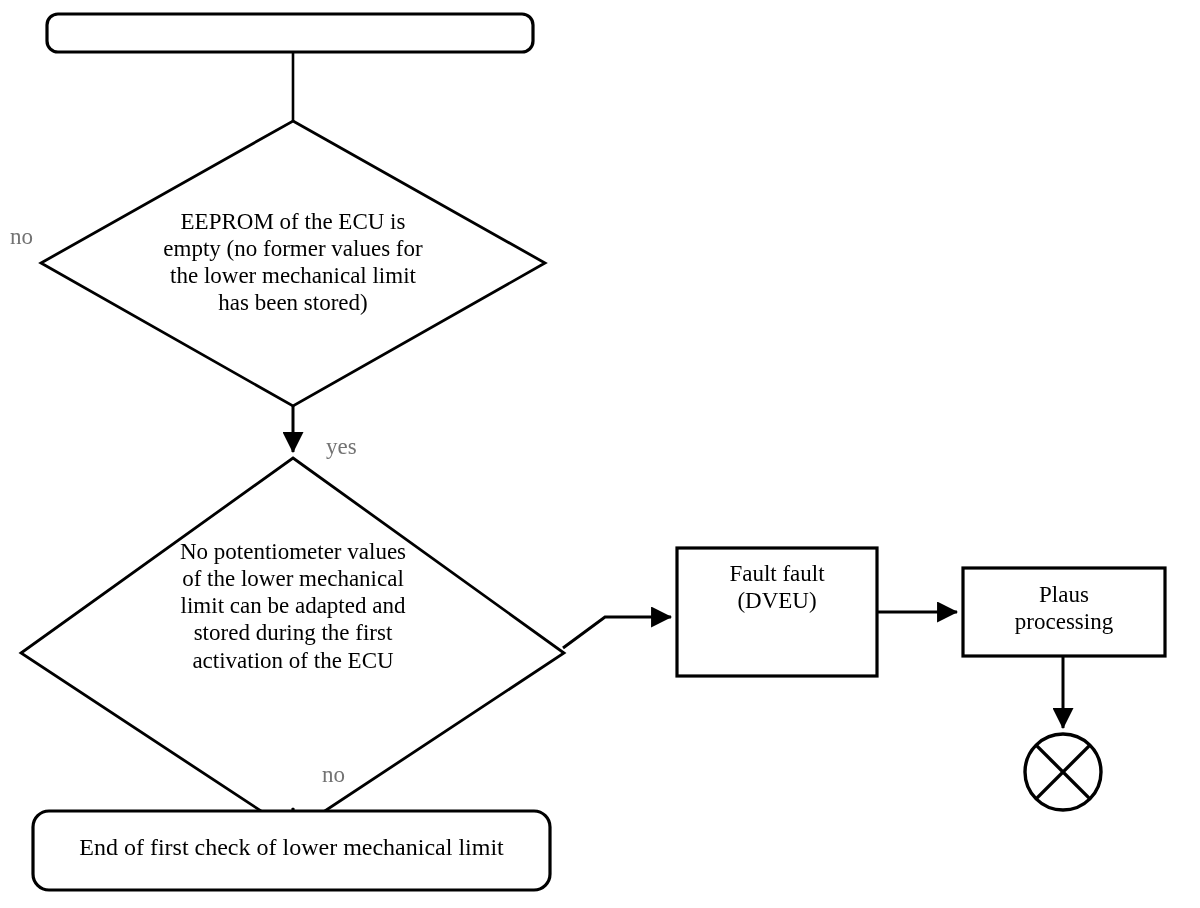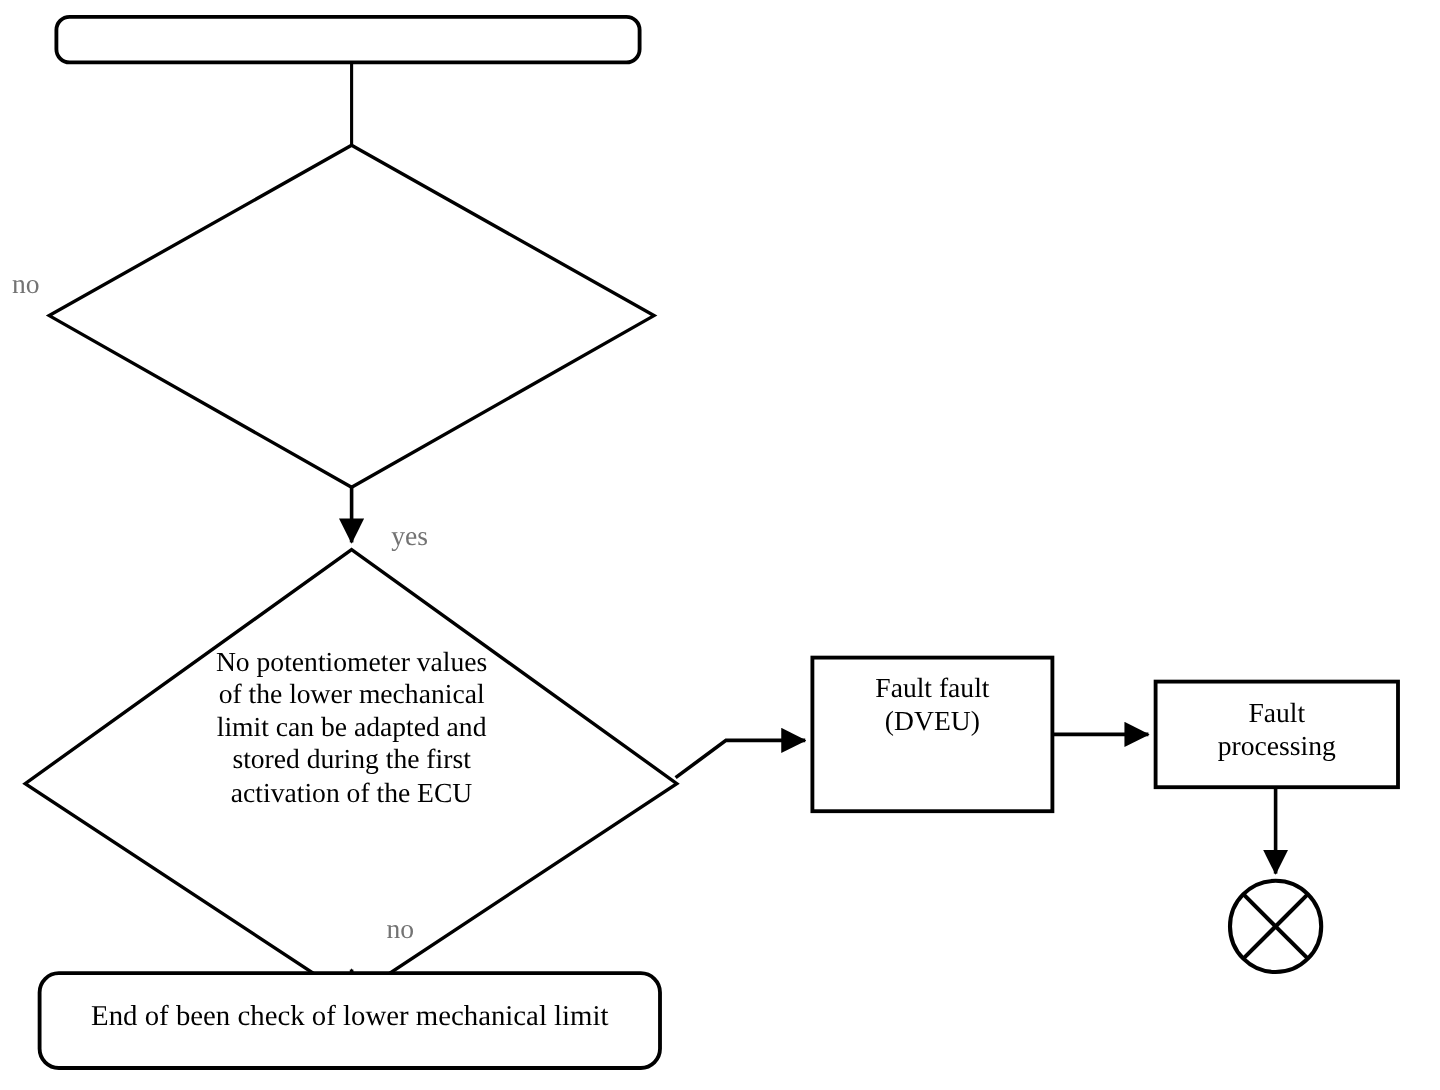--- a/index.html
+++ b/index.html
@@ -88,34 +88,38 @@
     <g>
       <circle cx="1063" cy="772" r="38" fill="#ffffff" stroke="#000000" stroke-width="3.4"></circle>
       <line x1="1036.1" y1="745.1" x2="1089.9" y2="798.9" stroke="#000000" stroke-width="3.4"></line>
       <line x1="1089.9" y1="745.1" x2="1036.1" y2="798.9" stroke="#000000" stroke-width="3.4"></line>
     </g>
 
     <rect x="33" y="811" width="517" height="79" rx="16" ry="16" fill="#ffffff" stroke="#000000" stroke-width="3.2"></rect>
   </svg>
 
 
+  <div class="node-label decision-label" style="left:108px; top:208px; width:370px;">EEPROM of the ECU is
+empty (no former values for
+the lower mechanical limit
+has been stored)</div>
 
   <div class="node-label decision-label" style="left:128px; top:538px; width:330px;">No potentiometer values
 of the lower mechanical
 limit can be adapted and
 stored during the first
 activation of the ECU</div>
 
   <div class="node-label process-label" style="left:687px; top:560px; width:180px;">Fault fault
 (DVEU)</div>
 
-  <div class="node-label process-label" style="left:973px; top:581px; width:182px;">Fault
+  <div class="node-label process-label" style="left:973px; top:581px; width:182px;">Plaus
 processing</div>
 
-  <div class="node-label terminator-label" style="left:43px; top:833px; width:497px;">End of been check of lower mechanical limit</div>
+  <div class="node-label terminator-label" style="left:43px; top:833px; width:497px;">End of first check of lower mechanical limit</div>
 
   <div class="edge-label" style="left:10px; top:224px;">no</div>
 
   <div class="edge-label" style="left:326px; top:434px;">yes</div>
 
   <div class="edge-label" style="left:322px; top:762px;">no</div>
 
 </div>
 
 </body></html>

